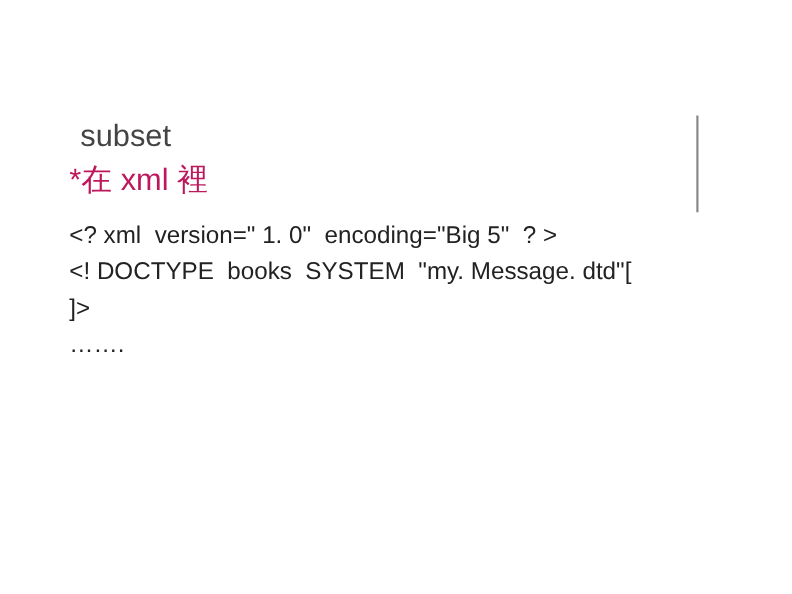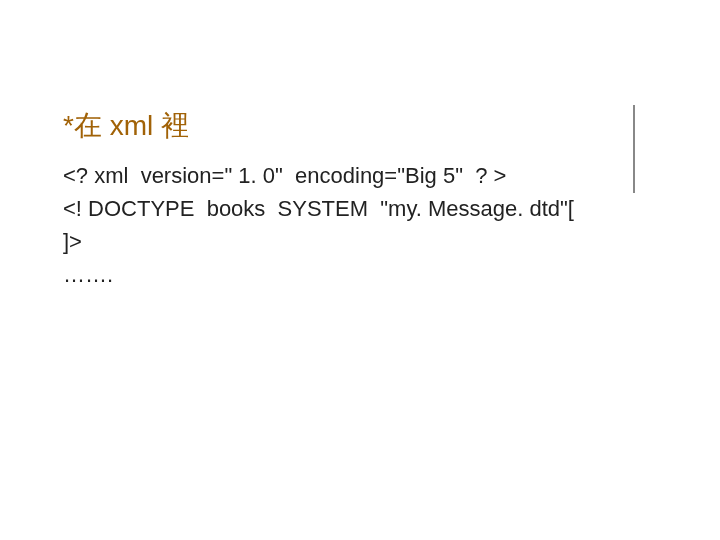--- a/index.html
+++ b/index.html
@@ -17,21 +17,21 @@
       right: 50px;
     }
     .heading-line {
       font-size: 28px;
       color: #444444;
       line-height: 1.35;
       padding-left: 10px;
     }
     .subtitle {
       font-size: 28px;
-      color: #a16207;
+      color: #be185d;
       line-height: 1.35;
       margin-top: 2px;
     }
     .code-block {
       margin-top: 14px;
       font-size: 22px;
       color: #222222;
       line-height: 1.5;
     }
     .code-line {
@@ -43,20 +43,21 @@
       top: 105px;
       width: 2px;
       height: 88px;
       background: #888888;
     }
   </style>
 </head>
 <body>
 
 <div class="content">
+  <div class="heading-line">subset</div>
   <div class="subtitle">*在 xml 裡</div>
   <div class="code-block">
     <div class="code-line">&lt;? xml  version=" 1. 0"  encoding="Big 5"  ? &gt;</div>
     <div class="code-line">&lt;! DOCTYPE  books  SYSTEM  "my. Message. dtd"[</div>
     <div class="code-line">]&gt;</div>
     <div class="code-line">…….</div>
   </div>
 </div>
 
 <div class="frame-r"></div>

